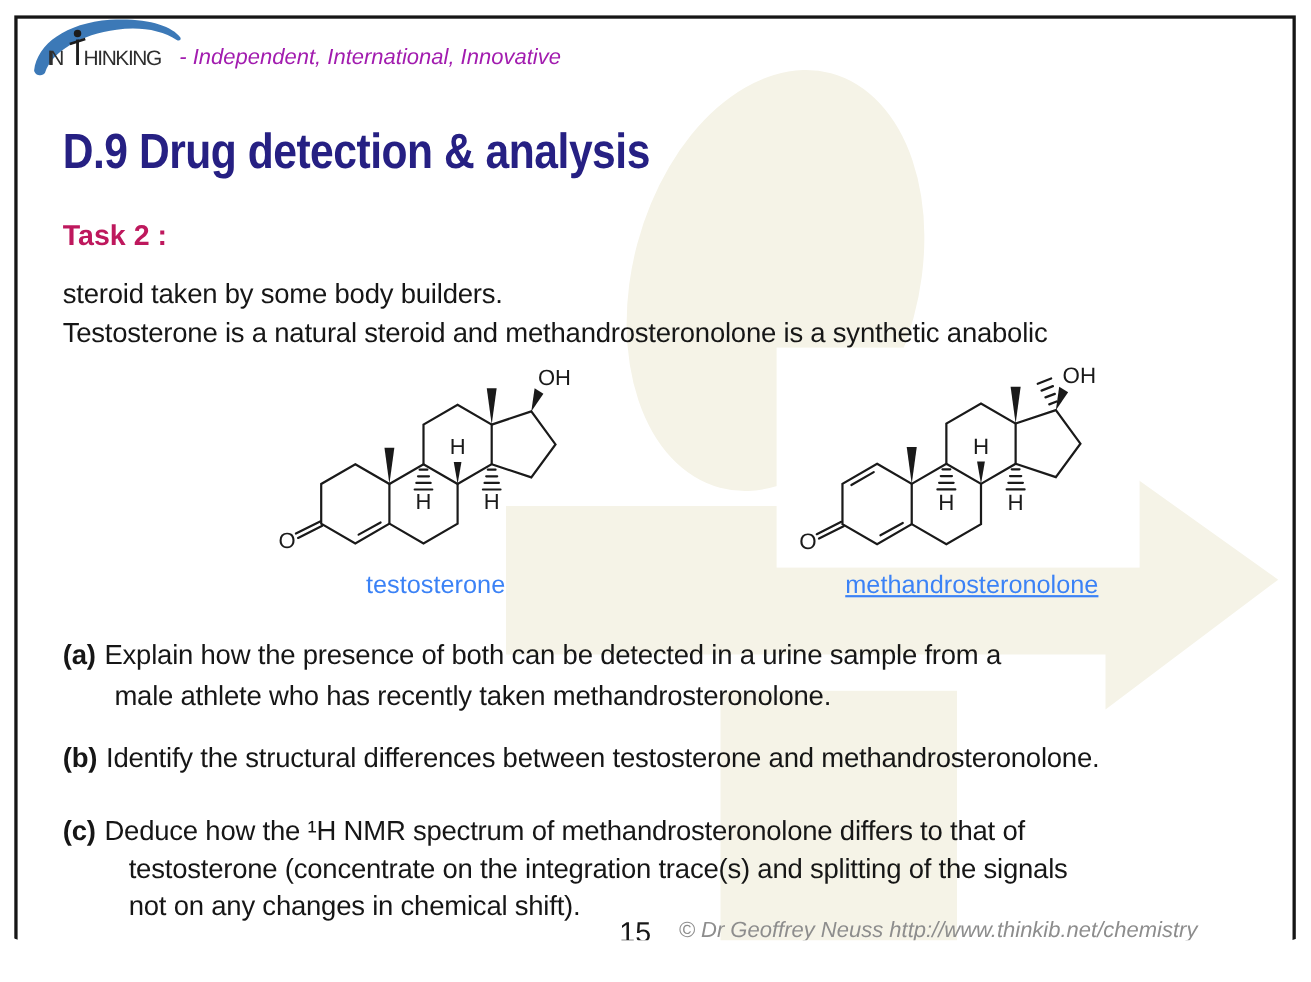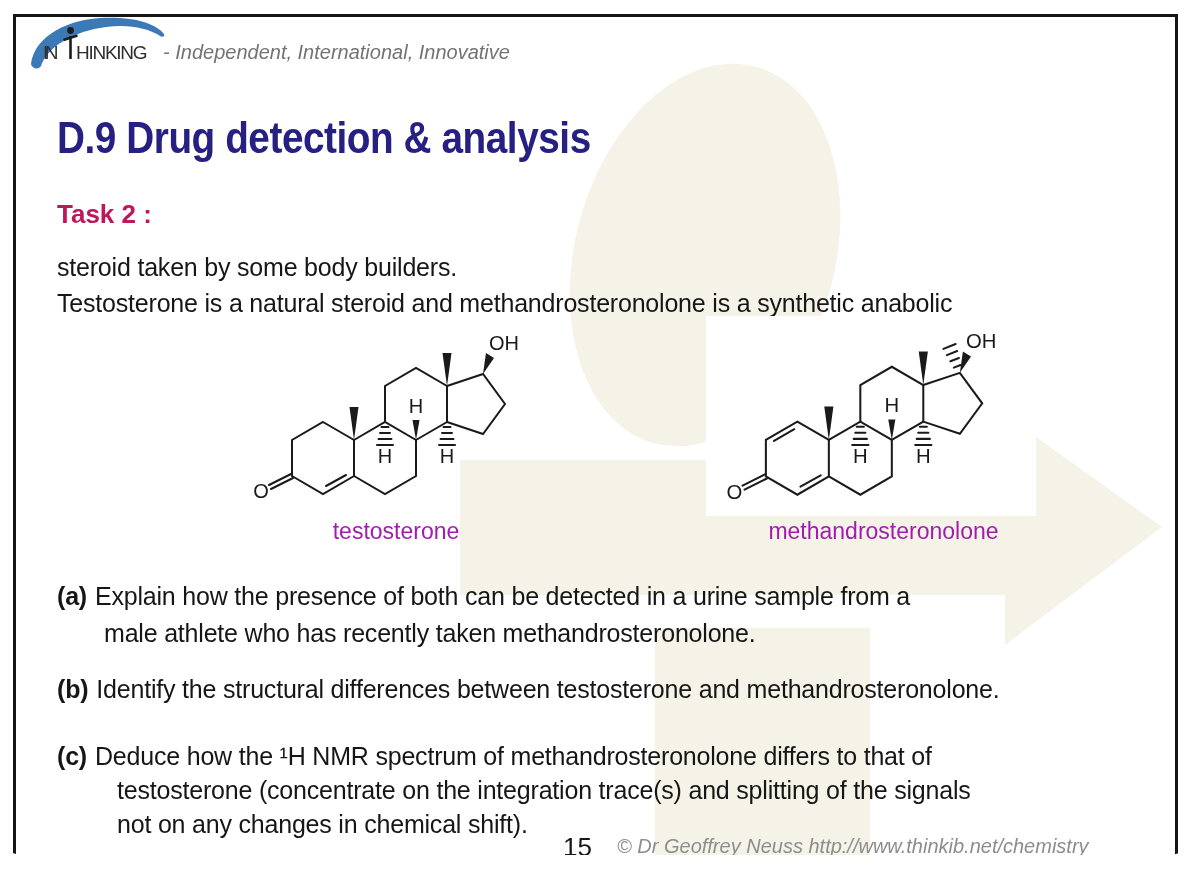--- a/index.html
+++ b/index.html
@@ -6,28 +6,28 @@
   .slide{position:relative;width:1192px;height:855px;background:#fff;overflow:hidden;
          font-family:"Liberation Sans",sans-serif;color:#161616;border-radius:22px;}
   .frame{position:absolute;left:13px;top:14px;width:1165px;height:864px;
          border:3px solid #161616;box-sizing:border-box;background:transparent;}
   .wm{position:absolute;background:#f5f3e7;}
   .wm-ellipse{left:575px;top:60px;width:260px;height:390px;border-radius:50%;transform:rotate(15deg);}
   .wm-band{left:655px;top:628px;width:215px;height:244px;}
   .wm-arrow{position:absolute;left:460px;top:405px;}
   .logo-svg{position:absolute;left:28px;top:14px;}
   .tagline{position:absolute;left:163px;top:41px;font-size:20px;font-style:italic;
-           color:#737373;white-space:nowrap;}
+           color:#a21caf;white-space:nowrap;}
   .title{position:absolute;left:57px;top:112px;font-size:45px;font-weight:bold;
          letter-spacing:-0.5px;white-space:nowrap;transform:scaleX(0.86);transform-origin:left top;}
   .task{position:absolute;left:57px;top:199px;font-size:26px;font-weight:bold;}
   .intro{position:absolute;left:57px;top:249px;font-size:25px;line-height:36px;letter-spacing:-0.2px;}
   .struct-svg{position:absolute;}
   .white-box{position:absolute;background:#ffffff;}
-  .caption{position:absolute;font-size:23px;text-align:center;color:#a21caf;}
+  .caption{position:absolute;font-size:23px;text-align:center;color:#3b82f6;}
   .q{position:absolute;left:57px;font-size:25px;letter-spacing:-0.2px;color:#161616;}
   .q .row{white-space:nowrap;}
   .qlabel{font-weight:bold;margin-right:8px;}
   .q-a{top:578px;line-height:37px;}
   .q-a .indent{margin-left:47px;}
   .q-b{top:672px;line-height:34px;}
   .q-c{top:739px;line-height:34px;}
   .q-c .indent{margin-left:60px;}
   .page-num{position:absolute;left:563px;top:832px;font-size:26px;color:#161616;}
   .copyright{position:absolute;left:617px;top:835px;font-size:20px;font-style:italic;
@@ -132,21 +132,21 @@
     <polygon points="118,120 113.5,87 122.5,87"></polygon>
     <polygon points="211,66 206.5,33 215.5,33"></polygon>
     <polygon points="180,120 176.5,100 183.5,100"></polygon>
     <polygon points="247,54 250,33 258,38"></polygon>
     <text x="25" y="178" text-anchor="middle">O</text>
     <text x="253" y="30">OH</text>
     <text x="180" y="93" text-anchor="middle">H</text>
     <text x="149" y="143" text-anchor="middle">H</text>
     <text x="211" y="143" text-anchor="middle">H</text>
   </svg>
-  <div class="caption" style="left:706px;top:518px;width:355px;">methandrosteronolone</div>
+  <div class="caption" style="left:706px;top:518px;width:355px;text-decoration:underline;">methandrosteronolone</div>
 
   <div class="q q-a">
     <div class="row">
       <span class="qlabel">(a)</span><span>Explain how the presence of both can be detected in a urine sample from a</span>
     </div>
     <div class="row indent">male athlete who has recently taken methandrosteronolone.</div>
   </div>
 
   <div class="q q-b">
     <div class="row">

